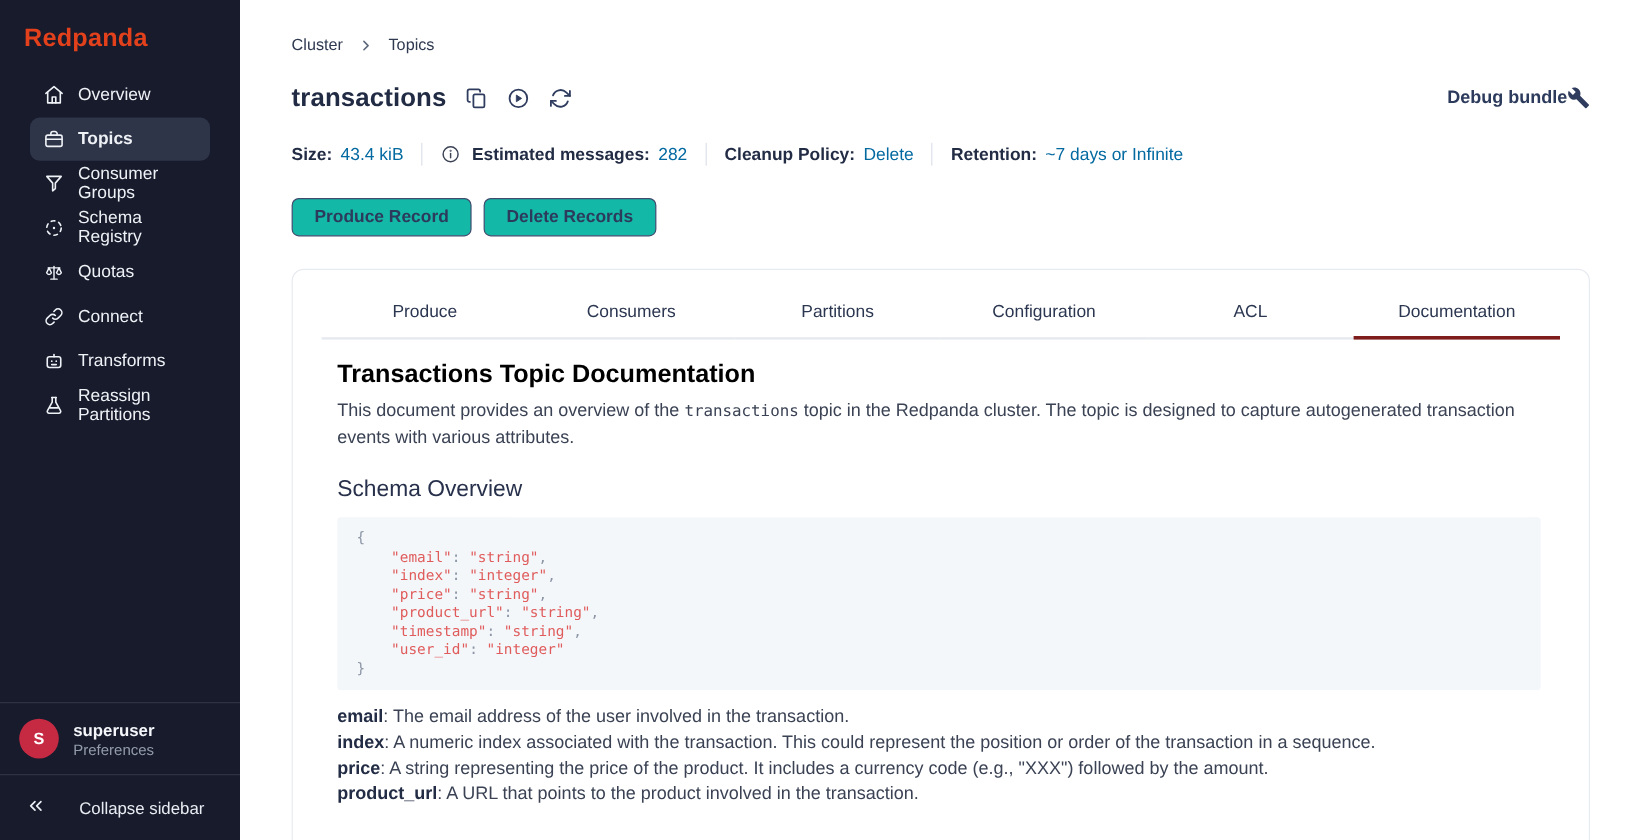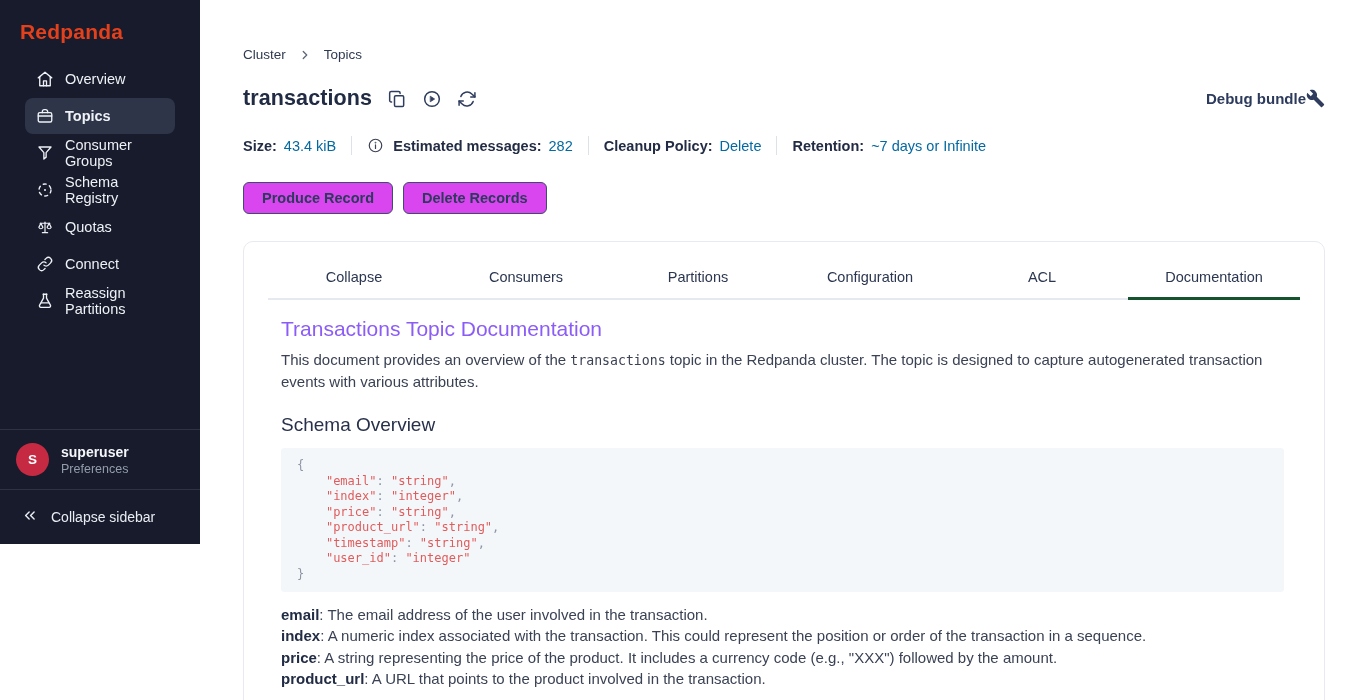--- a/index.html
+++ b/index.html
@@ -2,44 +2,44 @@
 <html><head>
 <meta charset="utf-8">
 <style>
   * { margin:0; padding:0; box-sizing:border-box; }
   html,body { width:1366px; height:700px; overflow:hidden; background:#ffffff;
     font-family:"Liberation Sans","DejaVu Sans",sans-serif; }
 
   .app { display:flex; width:100%; height:100%; }
 
   
-  .sidebar { width:200px; height:544px; background:#171b2c; color:#eef1f5;
+  .sidebar { width:200px; height:700px; background:#171b2c; color:#eef1f5;
     display:flex; flex-direction:column; flex-shrink:0; }
   .logo { padding:20px 20px 17px 20px; color:#e3401c; font-size:21px; font-weight:700;
     letter-spacing:0.2px; }
   .nav { padding:0 25px; }
   .nav-item { height:36px; display:flex; align-items:center; gap:11px; padding:0 11px;
     border-radius:8px; font-size:14.5px; font-weight:500; color:#eef1f5; cursor:pointer;
     margin-bottom:1px; }
   .nav-item.active { background:#2f3548; font-weight:600; }
   .nav-icon { width:18px; height:18px; display:flex; align-items:center; }
   .nav-icon svg { width:18px; height:18px; }
   .sb-spacer { flex:1; }
   .user-row { border-top:1px solid rgba(255,255,255,0.10); padding:13px 16px;
     display:flex; align-items:center; gap:12px; cursor:pointer; }
   .avatar { width:33px; height:33px; border-radius:50%; background:#c62a43; color:#fff;
     display:flex; align-items:center; justify-content:center; font-size:13.5px; font-weight:600; }
   .uname { font-size:14px; font-weight:700; color:#f4f6f9; }
   .upref { font-size:12.5px; color:#949cab; margin-top:2px; }
   .collapse-row { border-top:1px solid rgba(255,255,255,0.10); height:55px; display:flex;
-    align-items:center; gap:13px; padding:0 21px; font-size:14px; color:#e9ecf2; cursor:pointer; }
+    align-items:center; gap:28px; padding:0 21px; font-size:14px; color:#e9ecf2; cursor:pointer; }
   .collapse-row svg { width:17px; height:17px; }
 
   
-  .main { flex:1; padding:17px 41px 0 43px; position:relative; }
+  .main { flex:1; padding:0 41px 0 43px; position:relative; }
 
   .breadcrumb { margin-top:30px; display:flex; align-items:center; gap:12px;
     font-size:13.5px; font-weight:500; color:#2f3950; }
   .breadcrumb .crumb { cursor:pointer; }
   .bc-chev svg { width:14px; height:14px; display:block; color:#5c6879; }
 
   .title-row { margin-top:24px; display:flex; align-items:center; }
   .page-title { font-size:21.5px; font-weight:700; color:#212b43; letter-spacing:0.1px; }
   .title-icons { display:flex; align-items:center; gap:15px; margin-left:15px; color:#2f3c5e; }
   .icon-btn { width:20px; height:20px; cursor:pointer; display:flex; align-items:center; }
@@ -52,32 +52,32 @@
   .stats-row { margin-top:25px; display:flex; align-items:center; font-size:14.5px; }
   .stat { display:flex; align-items:center; gap:7px; }
   .stat-label { font-weight:700; color:#222c44; }
   .stat-value { color:#0369a1; }
   .stat-divider { width:1px; height:19px; background:#dde1e9; margin:0 15px; }
   .info-icon { width:17px; height:17px; color:#3a4254; margin-right:2px; cursor:pointer; }
   .info-icon svg { width:17px; height:17px; display:block; }
 
   .btn-row { margin-top:27px; display:flex; gap:10px; }
   .btn { height:32px; padding:0 18px; border:1px solid #3f4c6e; border-radius:6px;
-    background:#d946ef; font-size:14.5px; font-weight:600; color:#2c3a5c; cursor:pointer;
+    background:#14b8a6; font-size:14.5px; font-weight:600; color:#2c3a5c; cursor:pointer;
     font-family:inherit; }
 
   .card { margin-top:27px; border:1px solid #e7eaf0; border-radius:10px;
     min-height:520px; background:#fff; }
   .tabstrip { margin:12px 24px 0 24px; display:flex; }
   .tab { flex:1; text-align:center; padding:14px 0 11px 0; line-height:19px;
     font-size:14.5px; color:#2b3650; border-bottom:2px solid #e6e9ef; cursor:pointer; }
-  .tab.active { border-bottom:3px solid #14532d; padding-bottom:10px; font-weight:500; }
+  .tab.active { border-bottom:3px solid #7f1d1d; padding-bottom:10px; font-weight:500; }
 
   .doc { padding:16px 40px 40px 37px; }
-  .doc h1 { font-size:21px; font-weight:400; color:#8b5cf6; line-height:26px; }
+  .doc h1 { font-size:21px; font-weight:700; color:#000000; line-height:26px; }
   .doc p { margin-top:7px; font-size:15px; line-height:21px; color:#3a4254; }
   .inline-code { font-family:"DejaVu Sans Mono","Liberation Mono",monospace;
     font-size:13.2px; color:#3a4254; }
   .doc h2 { margin-top:22px; font-size:19px; font-weight:500; color:#28314b; }
   .codeblock { margin-top:12px; background:#f4f7fa; border-radius:3px; padding:10px 16px;
     font-family:"DejaVu Sans Mono","Liberation Mono",monospace; font-size:12px;
     line-height:15.5px; }
   .code-line { white-space:pre; }
   .c-p { color:#8b95a5; }
   .c-r { color:#e05c5c; }
@@ -147,20 +147,32 @@
             <svg viewBox="0 0 24 24" fill="none" stroke="currentColor" stroke-width="1.8" stroke-linecap="round" stroke-linejoin="round">
               <path d="M10.5 13.5a4.2 4.2 0 006 0l3-3a4.2 4.2 0 00-6-6L11.9 6.1"></path>
               <path d="M13.5 10.5a4.2 4.2 0 00-6 0l-3 3a4.2 4.2 0 006 6l1.6-1.6"></path>
             </svg>
           </span>
           <span>Connect</span>
         </div>
         <div class="nav-item">
           <span class="nav-icon">
             <svg viewBox="0 0 24 24" fill="none" stroke="currentColor" stroke-width="1.8" stroke-linecap="round" stroke-linejoin="round">
+              <rect x="4.5" y="7" width="15" height="12" rx="2.5"></rect>
+              <circle cx="9.5" cy="12" r="1" fill="currentColor" stroke="none"></circle>
+              <circle cx="14.5" cy="12" r="1" fill="currentColor" stroke="none"></circle>
+              <path d="M9.5 15.8h5"></path>
+              <path d="M12 7V4.5"></path>
+            </svg>
+          </span>
+          <span>Transforms</span>
+        </div>
+        <div class="nav-item">
+          <span class="nav-icon">
+            <svg viewBox="0 0 24 24" fill="none" stroke="currentColor" stroke-width="1.8" stroke-linecap="round" stroke-linejoin="round">
               <path d="M9.5 3h5"></path>
               <path d="M10 3v5.2L4.8 17.5a2 2 0 001.8 3h10.8a2 2 0 001.8-3L14 8.2V3"></path>
               <path d="M7.3 14.5h9.4"></path>
             </svg>
           </span>
           <span>Reassign Partitions</span>
         </div>
       </nav>
     <div class="sb-spacer"></div>
     <div class="user-row">
@@ -251,21 +263,21 @@
         </div>
       </div>
 
     <div class="btn-row">
       <button class="btn">Produce Record</button>
       <button class="btn">Delete Records</button>
     </div>
 
     <div class="card">
       <div class="tabstrip" id="tabs">
-          <div class="tab">Collapse</div>
+          <div class="tab">Produce</div>
           <div class="tab">Consumers</div>
           <div class="tab">Partitions</div>
           <div class="tab">Configuration</div>
           <div class="tab">ACL</div>
           <div class="tab active">Documentation</div>
         </div>
       <div class="doc">
         <h1>Transactions Topic Documentation</h1>
         <p><span>This document provides an overview of the </span><span class="inline-code">transactions</span><span> topic in the Redpanda cluster. The topic is designed to capture autogenerated transaction events with various attributes.</span></p>
         <h2>Schema Overview</h2>

